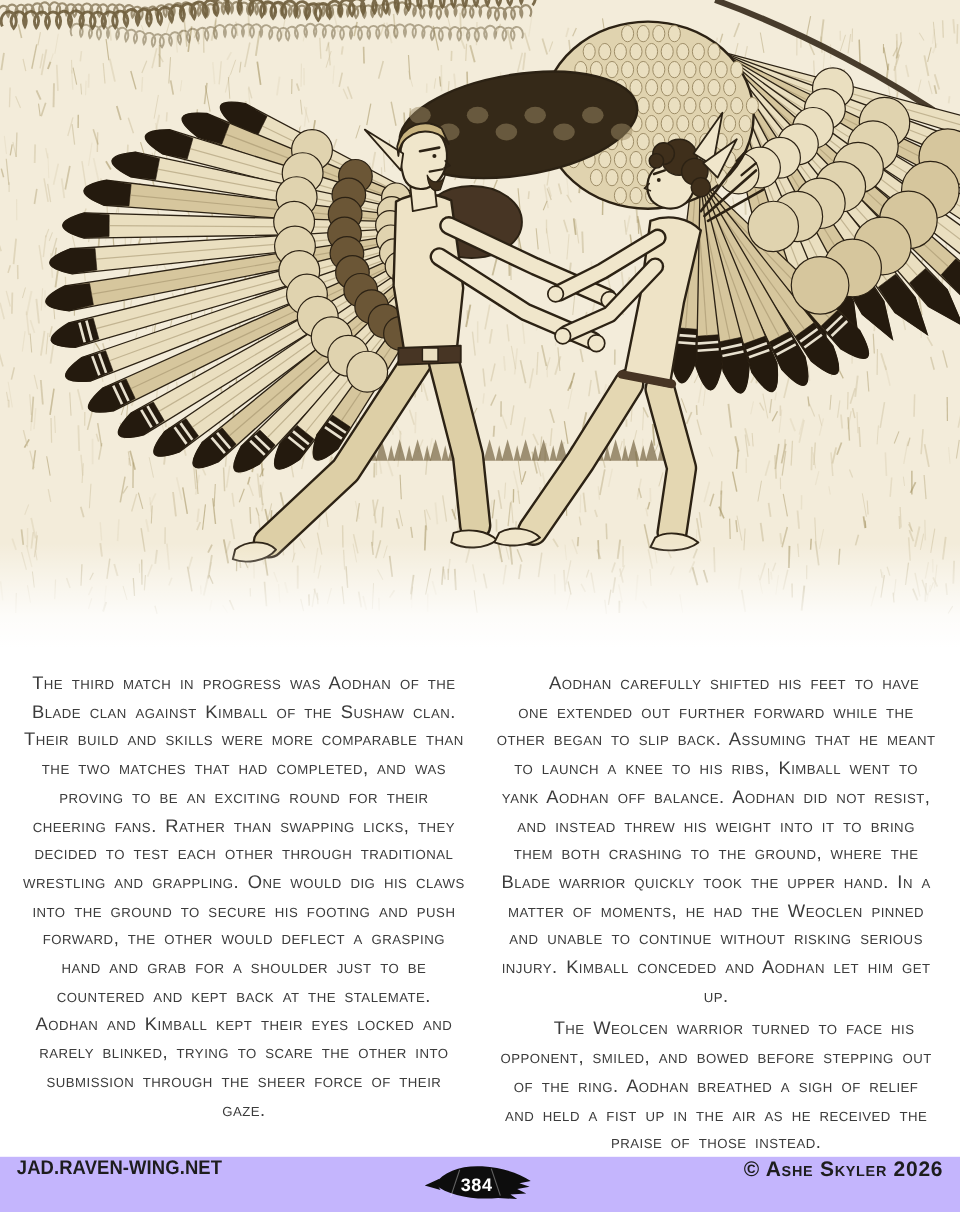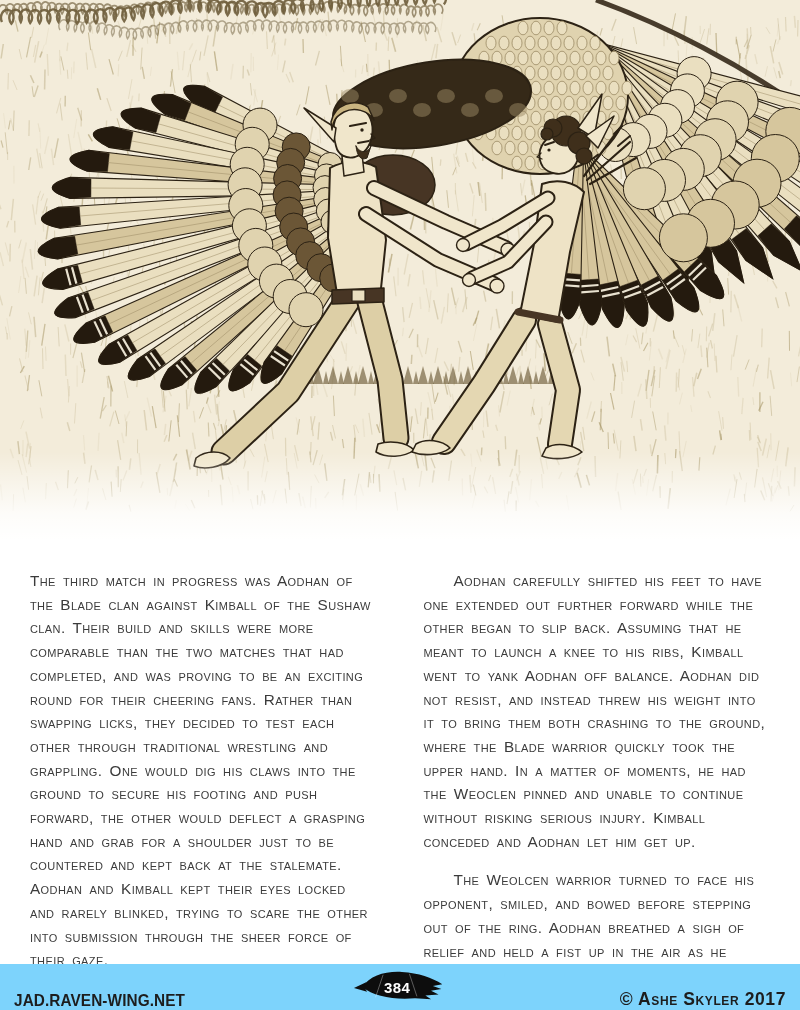--- a/index.html
+++ b/index.html
@@ -2,24 +2,24 @@
 <html><head>
 <meta charset="utf-8">
 <style>
   html,body{margin:0;padding:0;background:#fff;}
   body{width:800px;height:1010px;overflow:hidden;font-family:"Liberation Sans",sans-serif;}
   .page{position:relative;width:800px;height:1010px;background:#fff;}
   .illus{display:block;width:800px;height:540px;}
   .story{display:flex;gap:17px;padding:0 15px;margin-top:14px;}
   .col{flex:1;font-variant:small-caps;font-size:15.3px;line-height:23.7px;color:#3b3b3b;
        letter-spacing:.4px;word-spacing:2.5px;text-align:left;}
-  .col p{margin:15px;}
+  .col p{margin:4px;text-align:center;}
   .col p.ind{text-indent:30px;}
   .page-footer{position:absolute;left:0;right:0;bottom:0;height:46px;display:flex;
-       align-items:flex-end;justify-content:space-between;padding:0 14px;background:#7dd3fc;}
+       align-items:flex-start;justify-content:space-between;padding:0 14px;background:#c4b5fd;}
   .site{font-weight:700;font-size:16.5px;color:#1d1d1d;letter-spacing:.1px;
        transform:scaleX(.93);transform-origin:left center;white-space:nowrap;}
   .badge{position:absolute;left:50%;top:50%;transform:translate(-50%,-50%);width:94px;height:36px;}
   .copyright{font-variant:small-caps;font-weight:700;font-size:17.5px;color:#1d1d1d;
        letter-spacing:.6px;white-space:nowrap;}
 </style>
 </head>
 <body>
 
 <div class="page">
@@ -1934,16 +1934,16 @@
   <footer class="page-footer">
     <span class="site">JAD.RAVEN-WING.NET</span>
     <svg class="badge" viewBox="0 0 100 38">
       <g>
         <path d="M1,20 L14,14 L12,19 L15,24 Z" fill="#0d0d0d"></path>
         <path d="M10,19 C18,7 34,2 52,3 C70,4 84,9 95,16 L85,18 L94,21 L83,23 L91,27 L77,28 L83,32 L66,31 C44,33 22,29 10,19 Z" fill="#0d0d0d"></path>
         <path d="M32,6 L24,30 M60,5 L68,29" stroke="#ffffff" stroke-width="1" opacity="0.35" fill="none"></path>
       </g>
       <text x="47" y="25" text-anchor="middle" font-family="Liberation Sans, sans-serif" font-weight="700" font-size="16" letter-spacing="0.5" fill="#ffffff">384</text>
     </svg>
-    <span class="copyright">© Ashe Skyler 2017</span>
+    <span class="copyright">© Ashe Skyler 2026</span>
   </footer>
 
 </div>
 
 </body></html>

